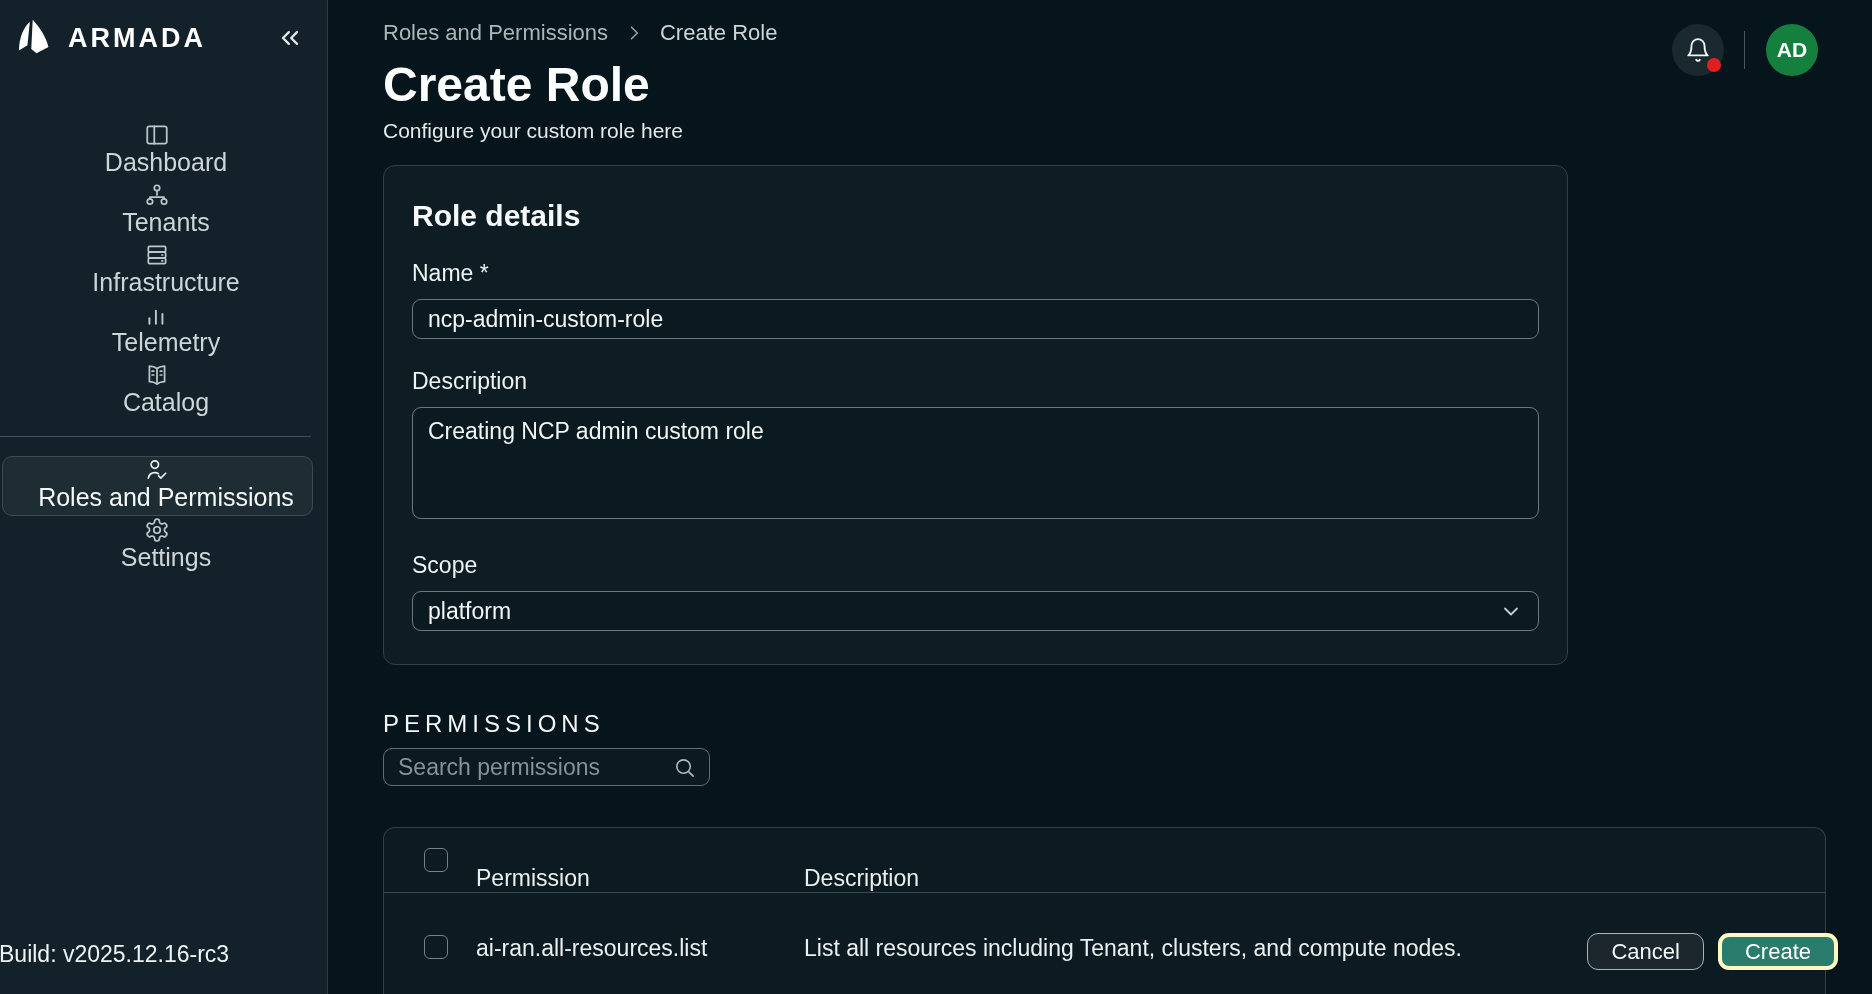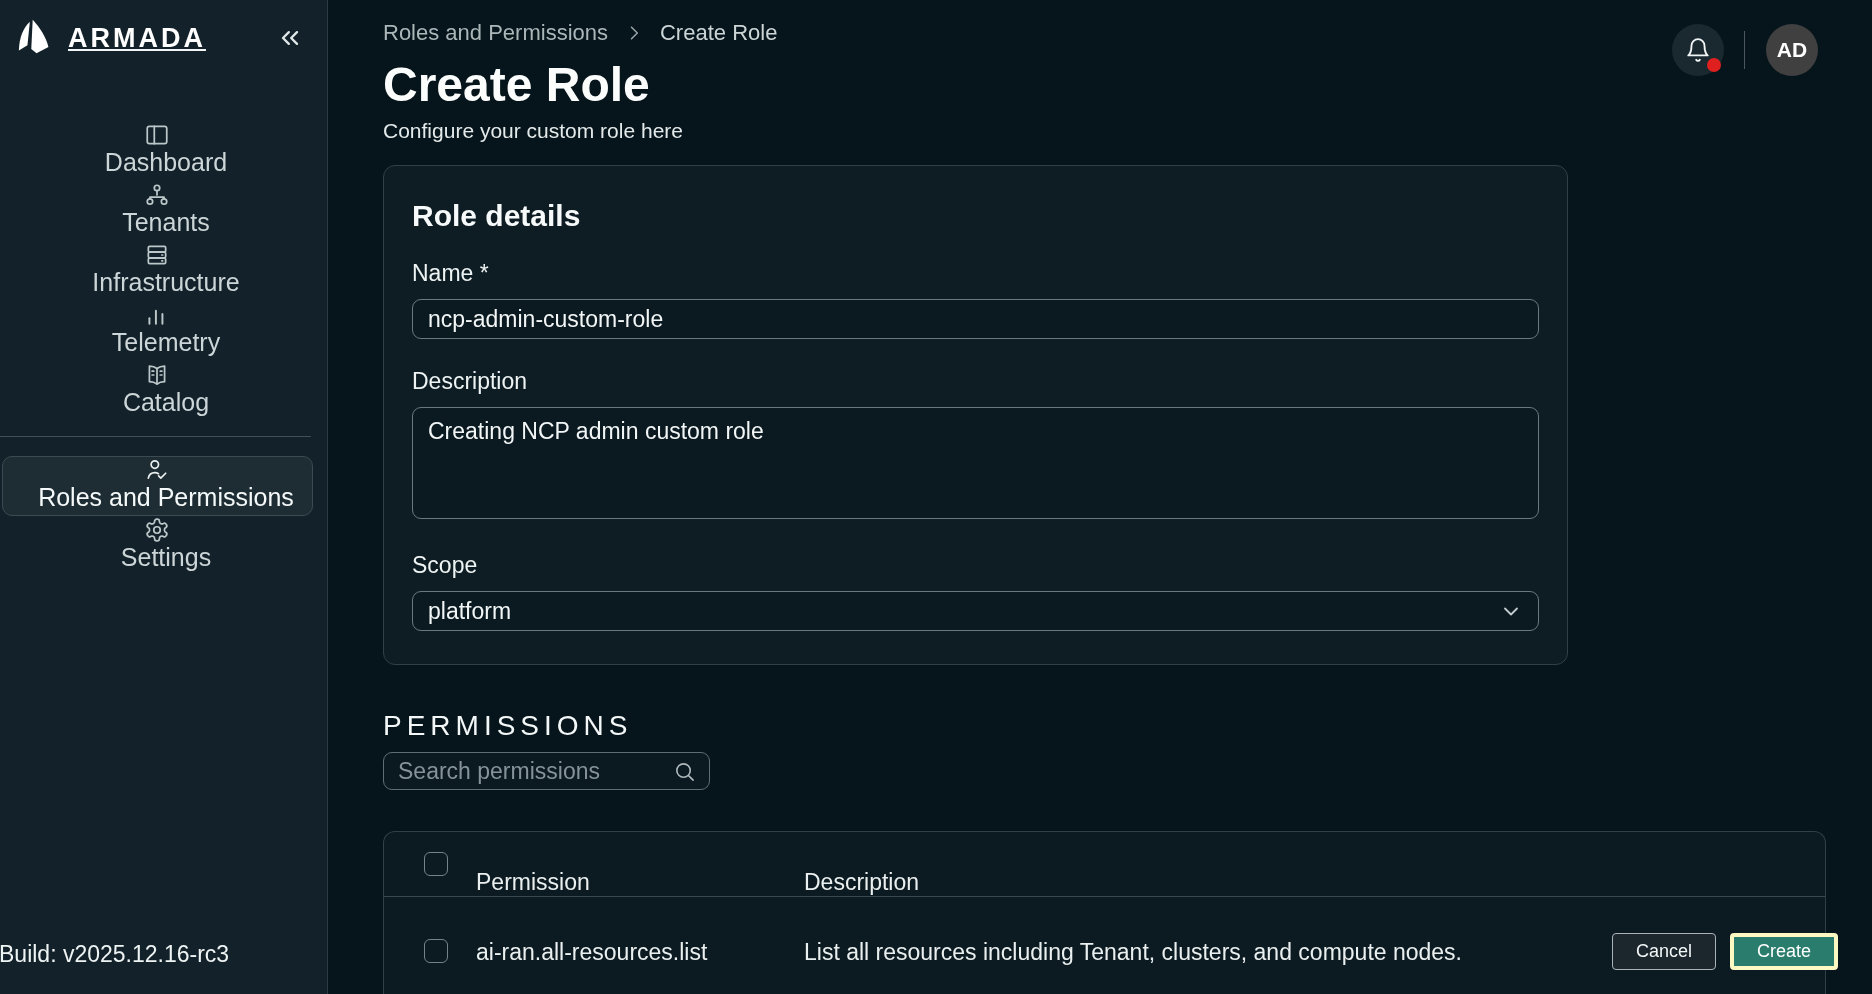--- a/index.html
+++ b/index.html
@@ -10,21 +10,21 @@
     font-family:"Liberation Sans","DejaVu Sans",sans-serif;
     position:relative;
   }
   svg { display:block; }
 
   
   .sidebar {
     position:absolute; left:0; top:0; bottom:0; width:328px;
     background:#13222a; border-right:1px solid #2c3b42;
   }
-  .logo-row { height:76px; display:flex; align-items:center; padding:0 22px 0 16px;text-decoration:underline; }
+  .logo-row { height:76px; display:flex; align-items:center; padding:0 22px 0 16px; }
   .brand-name { color:#ffffff; font-size:27px; font-weight:700; letter-spacing:3px; margin-left:10px; }
   .collapse-btn { margin-left:auto; color:#dfe7e8; cursor:pointer; display:flex; }
   .nav { list-style:none; padding-top:45px; }
   .nav-item {
     height:60px; display:flex; align-items:center;
     padding-left:17px; margin:0 14px 0 2px;
     border:1px solid transparent; border-radius:10px;
     color:#ccd5d7; font-size:25px; cursor:pointer;flex-direction:column;
   }
   .nav-item .nico { width:26px; height:26px; margin-right:18px; color:#bcc7c9; flex:none; }
@@ -38,21 +38,21 @@
   .top-icons { position:absolute; top:24px; left:1672px; display:flex; align-items:center; z-index:5; }
   .bell-wrap {
     position:relative; width:52px; height:52px; border-radius:50%;
     background:#1a2930; display:flex; align-items:center; justify-content:center;
     color:#f1f5f5; cursor:pointer;
   }
   .notif-dot { position:absolute; right:3px; bottom:4px; width:14px; height:14px; border-radius:50%; background:#e01f1f; }
   .ta-divider { width:1px; height:38px; background:#4a565b; margin-left:20px; }
   .avatar {
     width:52px; height:52px; border-radius:50%; margin-left:21px;
-    background:#404040; color:#ffffff; font-size:21px; font-weight:700;
+    background:#15803d; color:#ffffff; font-size:21px; font-weight:700;
     display:flex; align-items:center; justify-content:center; cursor:pointer;
   }
 
   
   .main { position:absolute; left:328px; top:0; right:0; bottom:0; padding:20px 0 0 55px; }
   .breadcrumb { display:flex; align-items:center; font-size:22px; }
   .crumb-root { color:#aab6b8; cursor:pointer; }
   .crumb-sep { margin:0 16px; color:#9aa6a8; display:flex; }
   .crumb-current { color:#ccd5d6; }
   .page-title { margin-top:8px; font-size:48px; font-weight:700; color:#fbfdfd; line-height:62px; }
@@ -70,21 +70,21 @@
     width:100%; margin-top:12px;
     background:#0b1920; border:1px solid #697density87a7f; border-radius:9px;
     color:#f2f6f6; font-size:23px; font-family:inherit;
   }
   .text-input, .textarea, .select-box { border:1px solid #6a797f; }
   .text-input { height:40px; padding:0 15px; outline:none; }
   .textarea { height:112px; padding:8px 15px; resize:none; outline:none; line-height:30px; }
   .select-box { height:40px; display:flex; align-items:center; padding:0 15px; cursor:pointer; }
   .select-box .chev { margin-left:auto; color:#c3cdcf; }
 
-  .perm-heading { margin-top:45px; font-size:28px; font-weight:500; letter-spacing:5px; color:#f3f7f7; }
+  .perm-heading { margin-top:45px; font-size:24px; font-weight:500; letter-spacing:5px; color:#f3f7f7; }
   .search-wrap { position:relative; margin-top:10px; width:327px; }
   .search-input {
     width:100%; height:38px; background:#0b1920;
     border:1px solid #5f6e74; border-radius:9px;
     padding:0 48px 0 14px; color:#e8eeee; font-size:23px; font-family:inherit; outline:none;
   }
   .search-input::placeholder { color:#85929a; }
   .search-icon { position:absolute; right:14px; top:8px; color:#aeb9bc; cursor:pointer; }
 
   .perm-table {
@@ -97,21 +97,21 @@
   .t-row.data { padding-top:42px; align-items:start; }
   .cb-cell { padding-left:40px; }
   .checkbox {
     width:24px; height:24px; border:1.5px solid #75828a; border-radius:6px;
     background:transparent; cursor:pointer;
   }
   .th { font-size:23px; color:#eaefef;margin-top:36px; }
   .td { font-size:23px; color:#eaefef; }
 
   .footer-actions { position:absolute; right:34px; bottom:24px; display:flex; gap:14px; z-index:6; }
-  .btn { height:37px; border-radius:4px; font-size:18px; font-family:inherit; padding:0 23px; cursor:pointer; display:flex; align-items:center; }
+  .btn { height:37px; border-radius:11px; font-size:22px; font-family:inherit; padding:0 23px; cursor:pointer; display:flex; align-items:center; }
   .btn-cancel { background:#1b272d; border:1px solid #aab4b8; color:#f3f7f7; }
   .btn-create { background:#2a7d6d; border:4px solid #fef9c3; color:#ffffff; }
 </style>
 </head>
 <body>
 
 <aside class="sidebar">
   <div class="logo-row">
     <span>
       <svg width="42" height="40" viewBox="0 0 44 40" fill="#ffffff">

